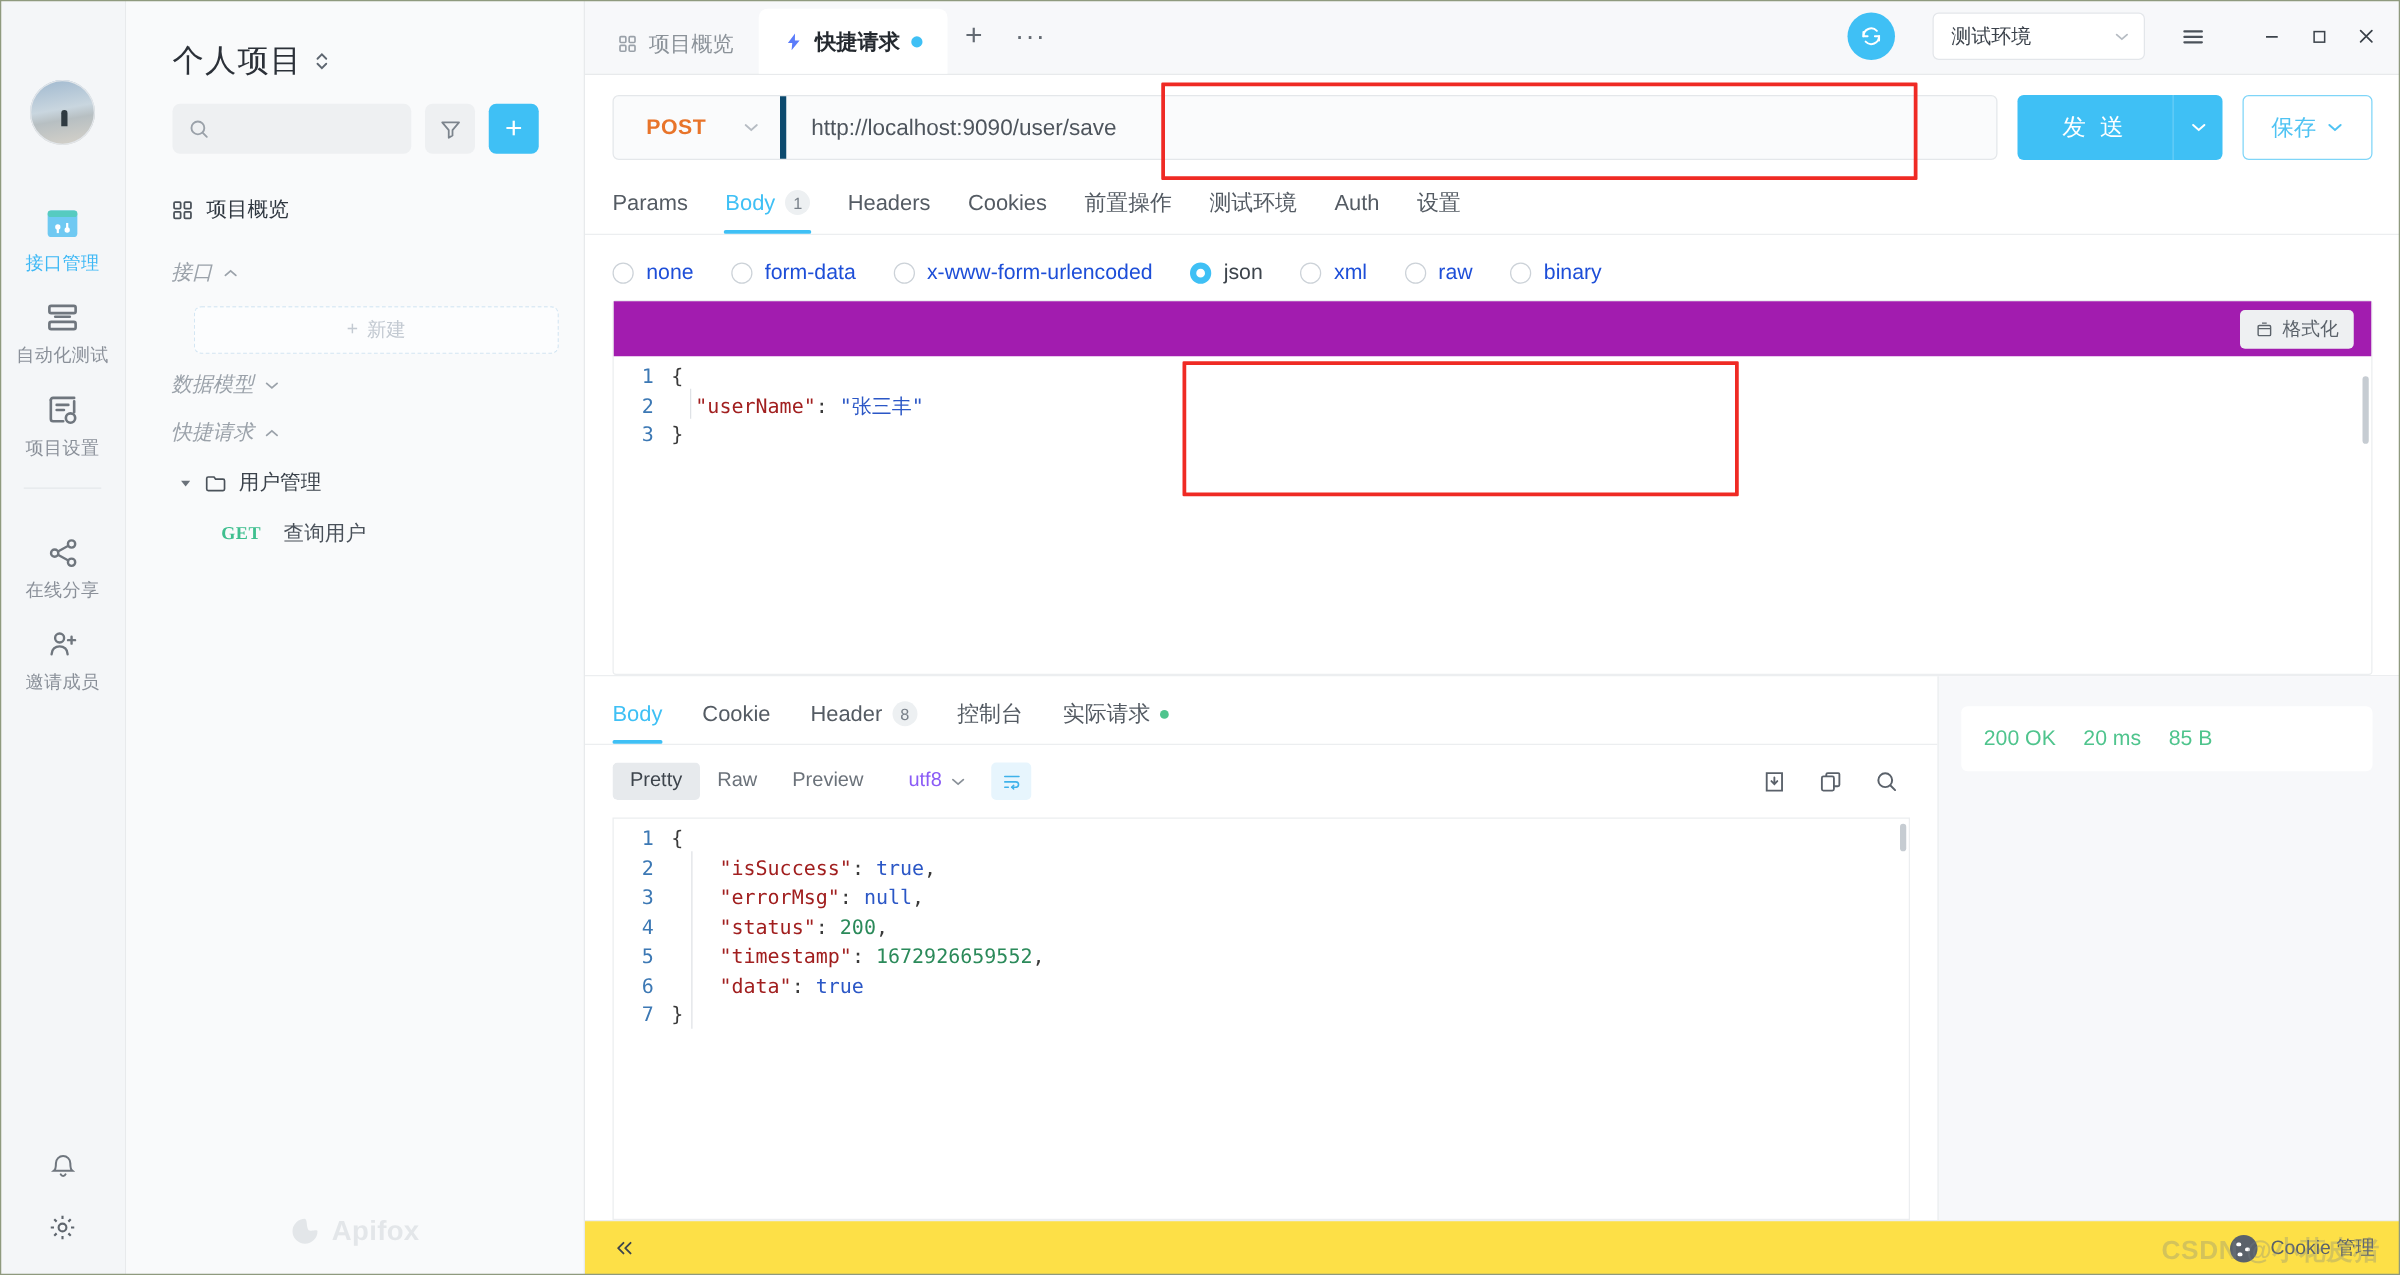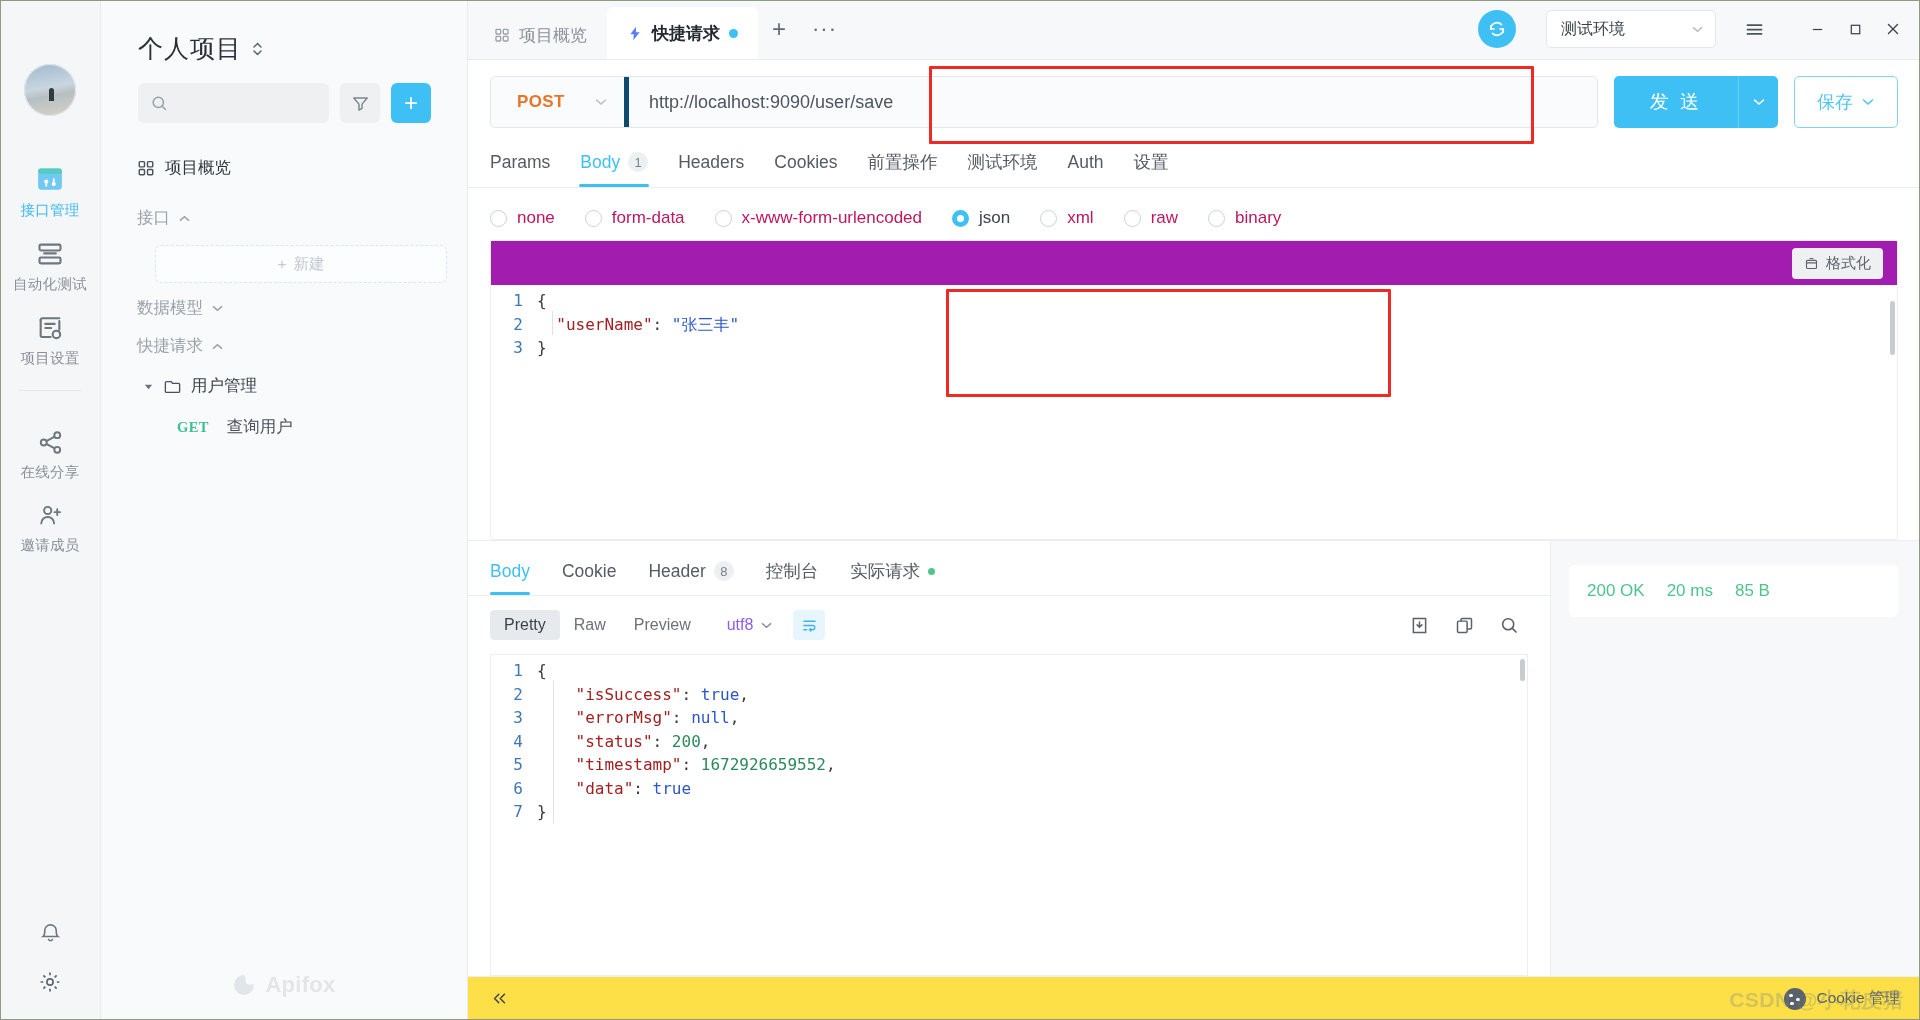--- a/index.html
+++ b/index.html
@@ -56,21 +56,21 @@
     width: 40px; height: 40px; border-radius: 6px; background:#eef0f2;
     display:flex; align-items:center; justify-content:center; color:#7c848d; cursor:pointer;
   }
   .add-btn {
     width: 40px; height: 40px; border-radius: 6px; background:#3fc0f5;
     display:flex; align-items:center; justify-content:center; color:#fff; cursor:pointer;
     font-size: 24px; line-height: 1; font-weight: 300;
   }
   .tree { padding: 28px 20px 0 36px; font-size: 16.5px; color:#3b424b; }
   .tree-top { display:flex; align-items:center; gap: 10px; padding: 6px 0 20px; color:#2f3740; }
-  .tree-group { display:flex; align-items:center; gap: 8px; color:#9ba2aa; font-size: 16.5px; padding: 8px 0; cursor:pointer; }
+  .tree-group { display:flex; align-items:center; gap: 8px; color:#9ba2aa; font-size: 16.5px; padding: 8px 0; cursor:pointer;font-style:italic; }
   .newbtn {
     margin: 8px 0 6px 18px; height: 38px; border: 1px dashed #d4e6f3; border-radius: 6px;
     display:flex; align-items:center; justify-content:center; gap:7px; color:#c3cad2; font-size:15.5px;
     background:#fcfdfe;
   }
   .tree-folder { display:flex; align-items:center; gap: 9px; padding: 10px 0 10px 6px; color:#3b424b; font-size:16.5px; cursor:pointer; }
   .tree-leaf { display:flex; align-items:center; gap: 18px; padding: 9px 0 9px 40px; cursor:pointer; }
   .method-get { color:#3fbf8f; font-weight:700; font-size: 14.5px; letter-spacing:.4px;font-family:Liberation Serif, serif; }
   .leaf-name { color:#4a515a; font-size: 16.5px; }
   .sidebar-watermark {
@@ -152,21 +152,21 @@
     content:""; position:absolute; left: 14px; right: 14px; bottom:-1px; height: 3px; background:#3fc0f5; border-radius:2px;
   }
   .rtab:first-child.active::after { left:0; }
   .badge-num {
     min-width: 20px; height:20px; border-radius:10px; background:#edf0f2; color:#79818a;
     font-size: 13px; display:flex; align-items:center; justify-content:center; padding:0 6px;
   }
 
   
   .radios { display:flex; align-items:center; gap: 30px; padding: 20px 22px 10px 22px; }
-  .radio { display:flex; align-items:center; gap: 10px; font-size: 17px; color:#be185d; cursor:pointer; }
+  .radio { display:flex; align-items:center; gap: 10px; font-size: 17px; color:#1d4ed8; cursor:pointer; }
   .rdot { width: 17px; height:17px; border-radius:50%; border: 1.5px solid #ccd2d8; background:#fff; }
   .radio.on .rdot { border-color:#3fc0f5; border-width: 5px; }
   .radio.on { color:#3d444c; }
 
   
   .editor-wrap { margin: 2px 22px 0 22px; border:1px solid #eceef0; border-radius:3px; position:relative; height: 300px; background:#fff; }
   .editor-toolbar { height: 44px; display:flex; align-items:center; justify-content:flex-end; padding-right: 14px; background:#a21caf; }
   .fmt-btn {
     display:flex; align-items:center; gap:7px; background:#eef0f2; color:#5c636b;
     border-radius:4px; padding: 6px 12px; font-size: 15px; cursor:pointer;

